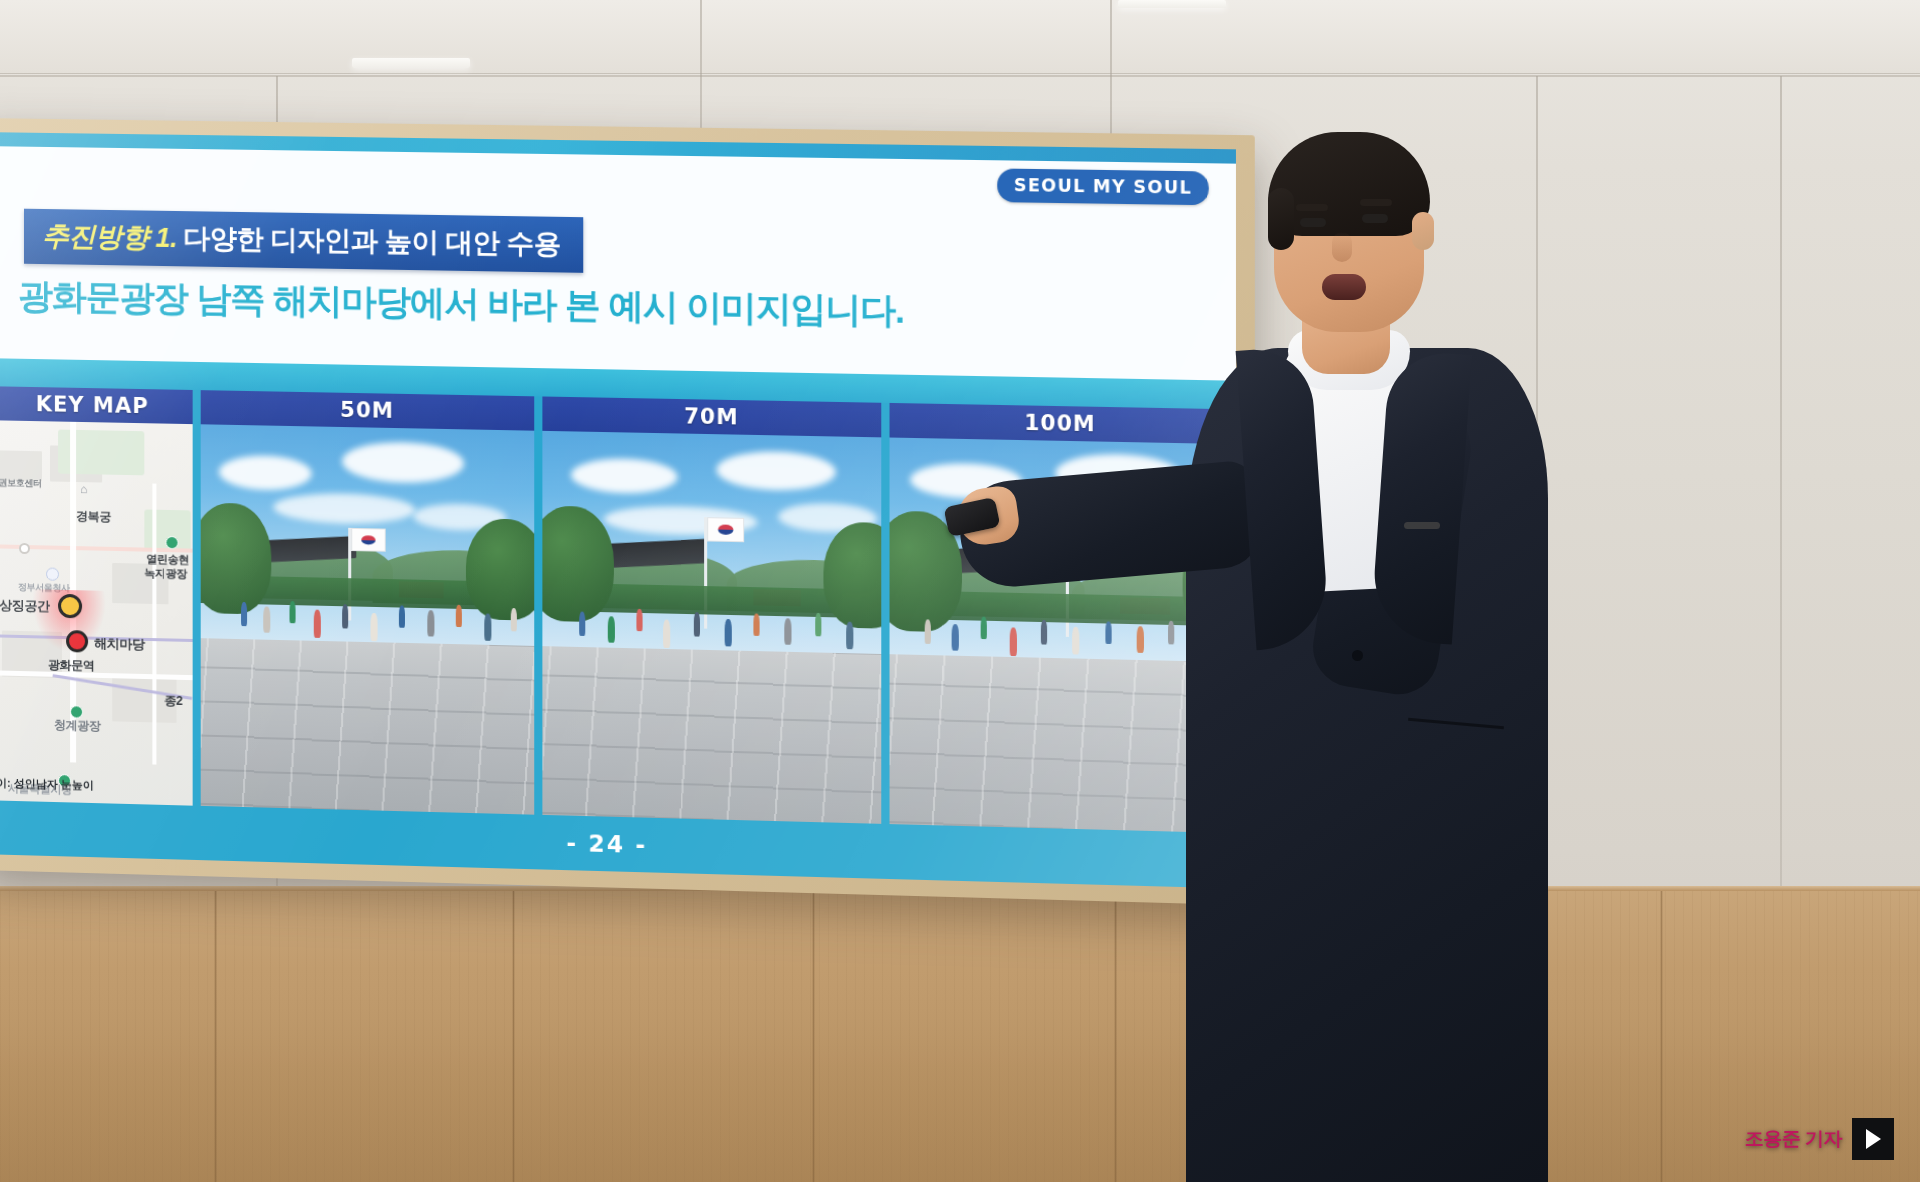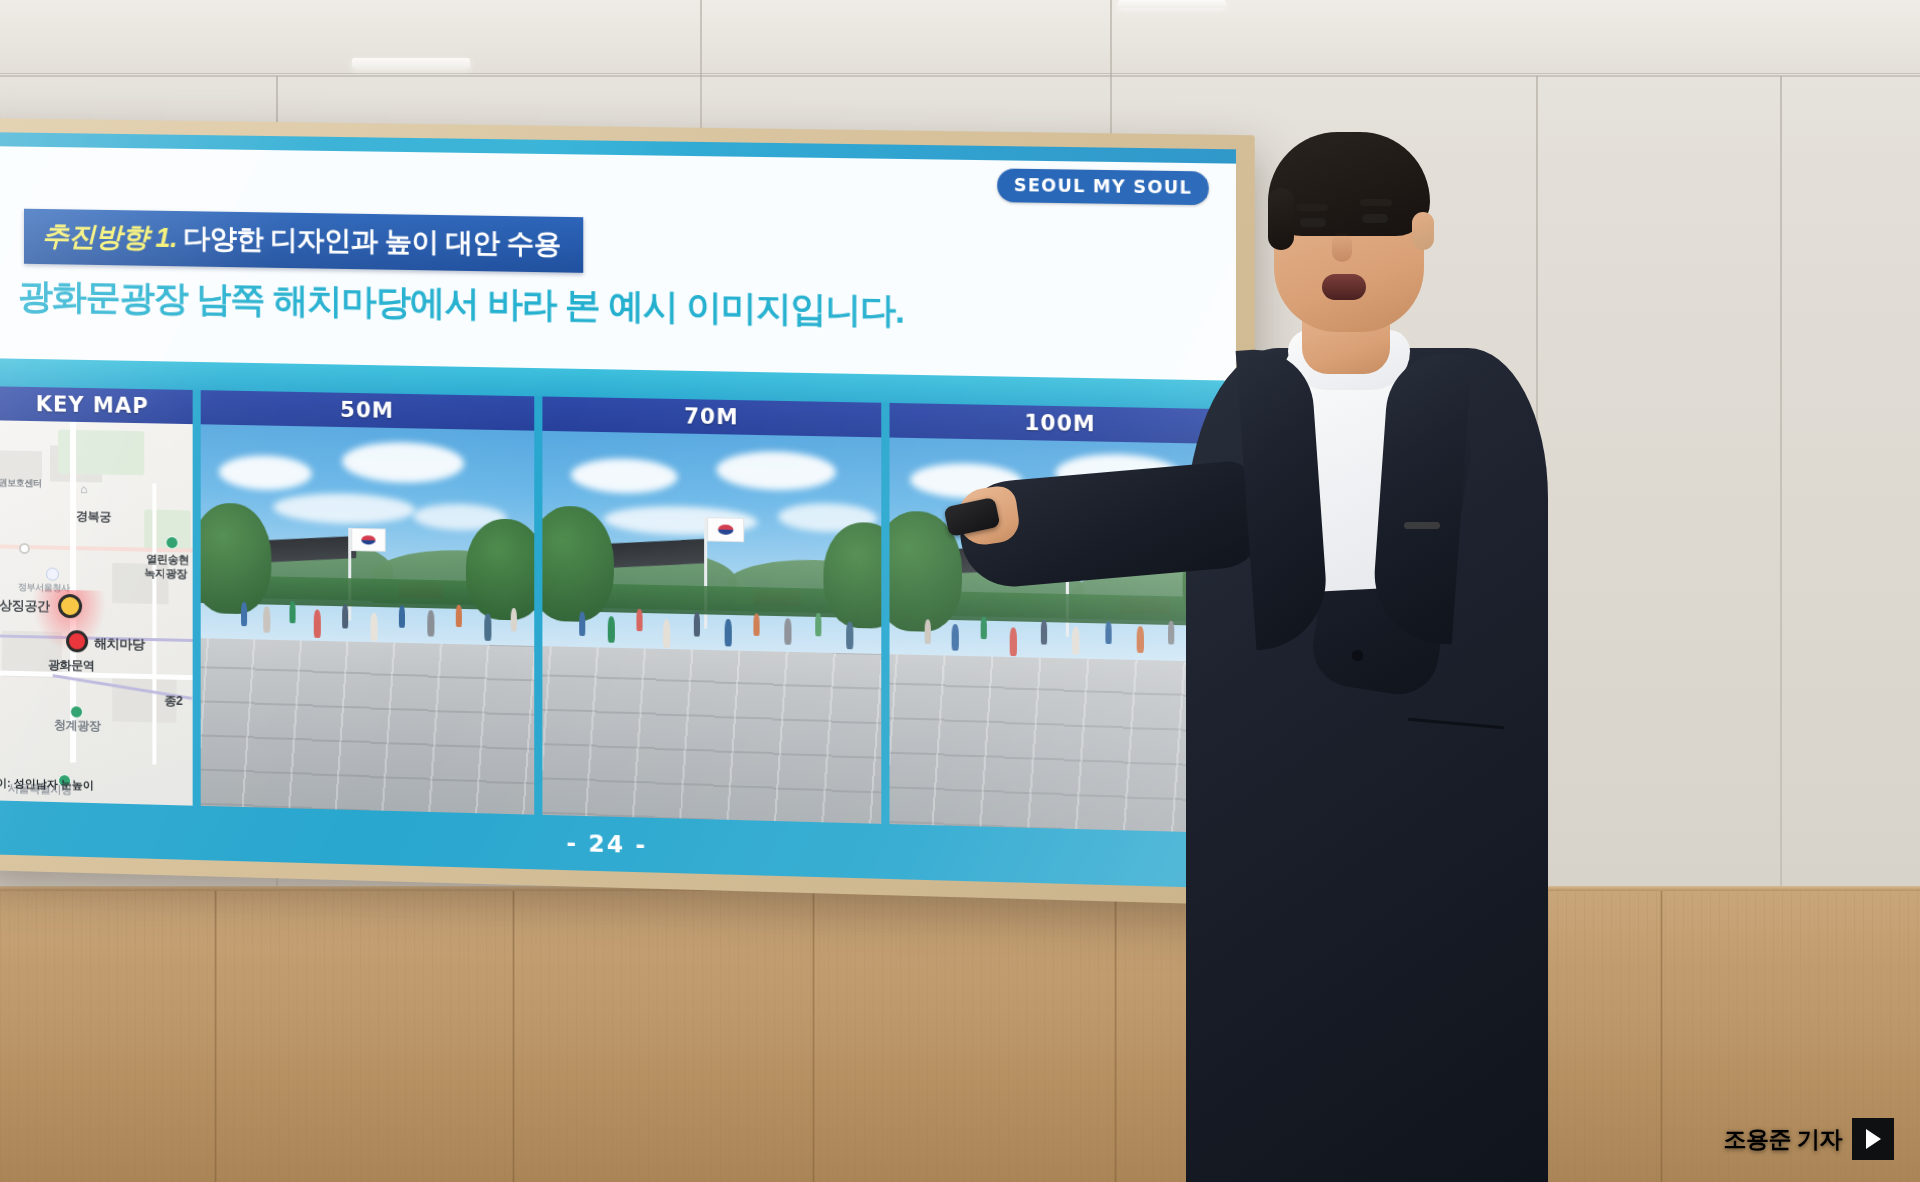--- a/index.html
+++ b/index.html
@@ -258,21 +258,21 @@
   }
   .hair{
     background:linear-gradient(160deg,#2a2420,#17120f);
   }
 
   .credit{
     position:absolute; right:26px; bottom:22px;
     display:flex; align-items:center; gap:10px;
   }
   .credit-name{
-    color:#000000; font-size:23px; font-weight:bold; letter-spacing:-.5px;
+    color:#be185d; font-size:19px; font-weight:bold; letter-spacing:-.5px;
     text-shadow:0 1px 4px rgba(0,0,0,.55);
   }
   .credit-mark{
     width:42px; height:42px; background:#0f1012;
     display:flex; align-items:center; justify-content:center;
   }
   .credit-mark .tri{
     width:0;height:0;border-left:15px solid #fff;
     border-top:10px solid transparent;border-bottom:10px solid transparent;
   }

